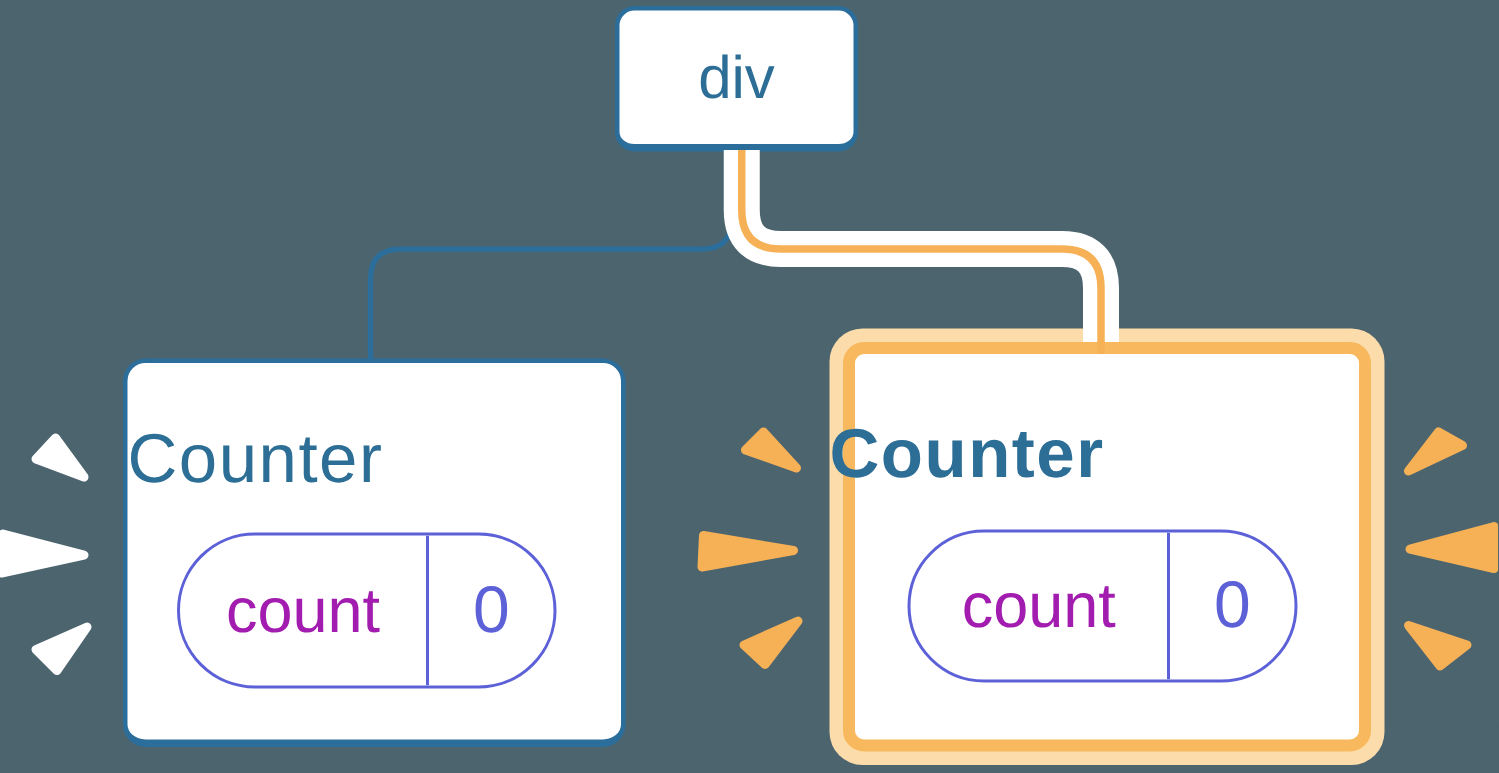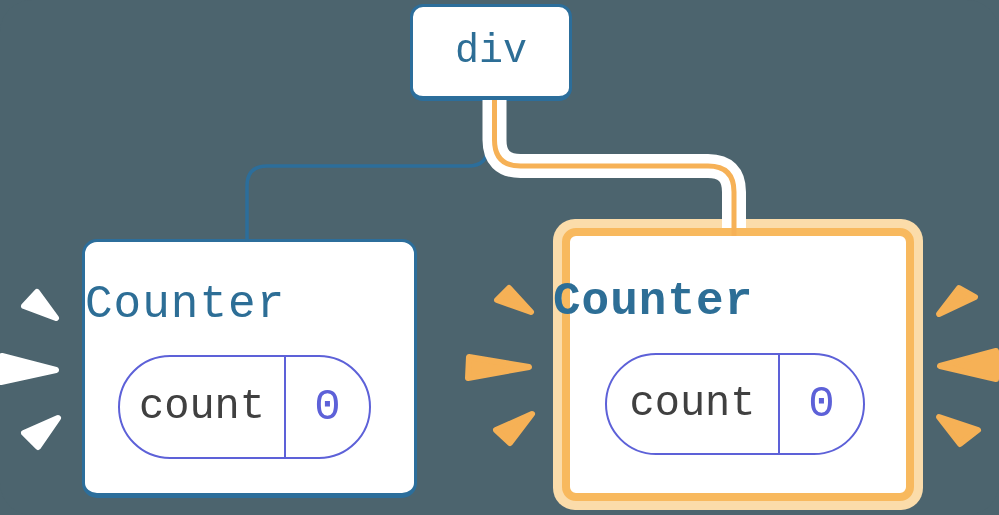--- a/index.html
+++ b/index.html
@@ -2,21 +2,21 @@
 <html><head>
 <meta charset="utf-8">
 <style>
   html,body{margin:0;padding:0;background:#4c646e;}
   *{box-sizing:border-box;}
   .canvas{
     position:relative;
     width:999px;height:515px;
     background:#4c646e;
     overflow:hidden;
-    font-family:Liberation Mono, monospace;
+    font-family:Liberation Sans, sans-serif;
     border-radius:32px;
   }
   
   .overlay{
     position:absolute;left:0;top:0;width:999px;height:515px;
     z-index:3;pointer-events:none;
   }
   
   .root-node{
     position:absolute;left:410px;top:4px;width:162px;height:97px;
@@ -63,21 +63,21 @@
     border:2px solid #5d61d8;
     border-radius:60px;
     background:#ffffff;
     display:flex;
     overflow:hidden;
   }
   .card-left .pill{left:33px;top:113px;width:253px;height:104px;}
   .card-right-outer .pill{left:52px;top:134px;width:260px;height:102px;}
   .pill-key{
     flex:1;display:flex;align-items:center;justify-content:center;
-    color:#404040;font-size:42px;line-height:1;
+    color:#a21caf;font-size:42px;line-height:1;
   }
   .pill-value{
     width:85px;
     border-left:2px solid #5d61d8;
     display:flex;align-items:center;justify-content:center;
     color:#5d61d8;font-size:44px;line-height:1;
   }
   .conn-blue{stroke:#2c6e9b;stroke-width:3.5;fill:none;}
   .conn-casing{stroke:#ffffff;stroke-width:24;fill:none;}
   .conn-orange{stroke:#f6b156;stroke-width:5;fill:none;}

